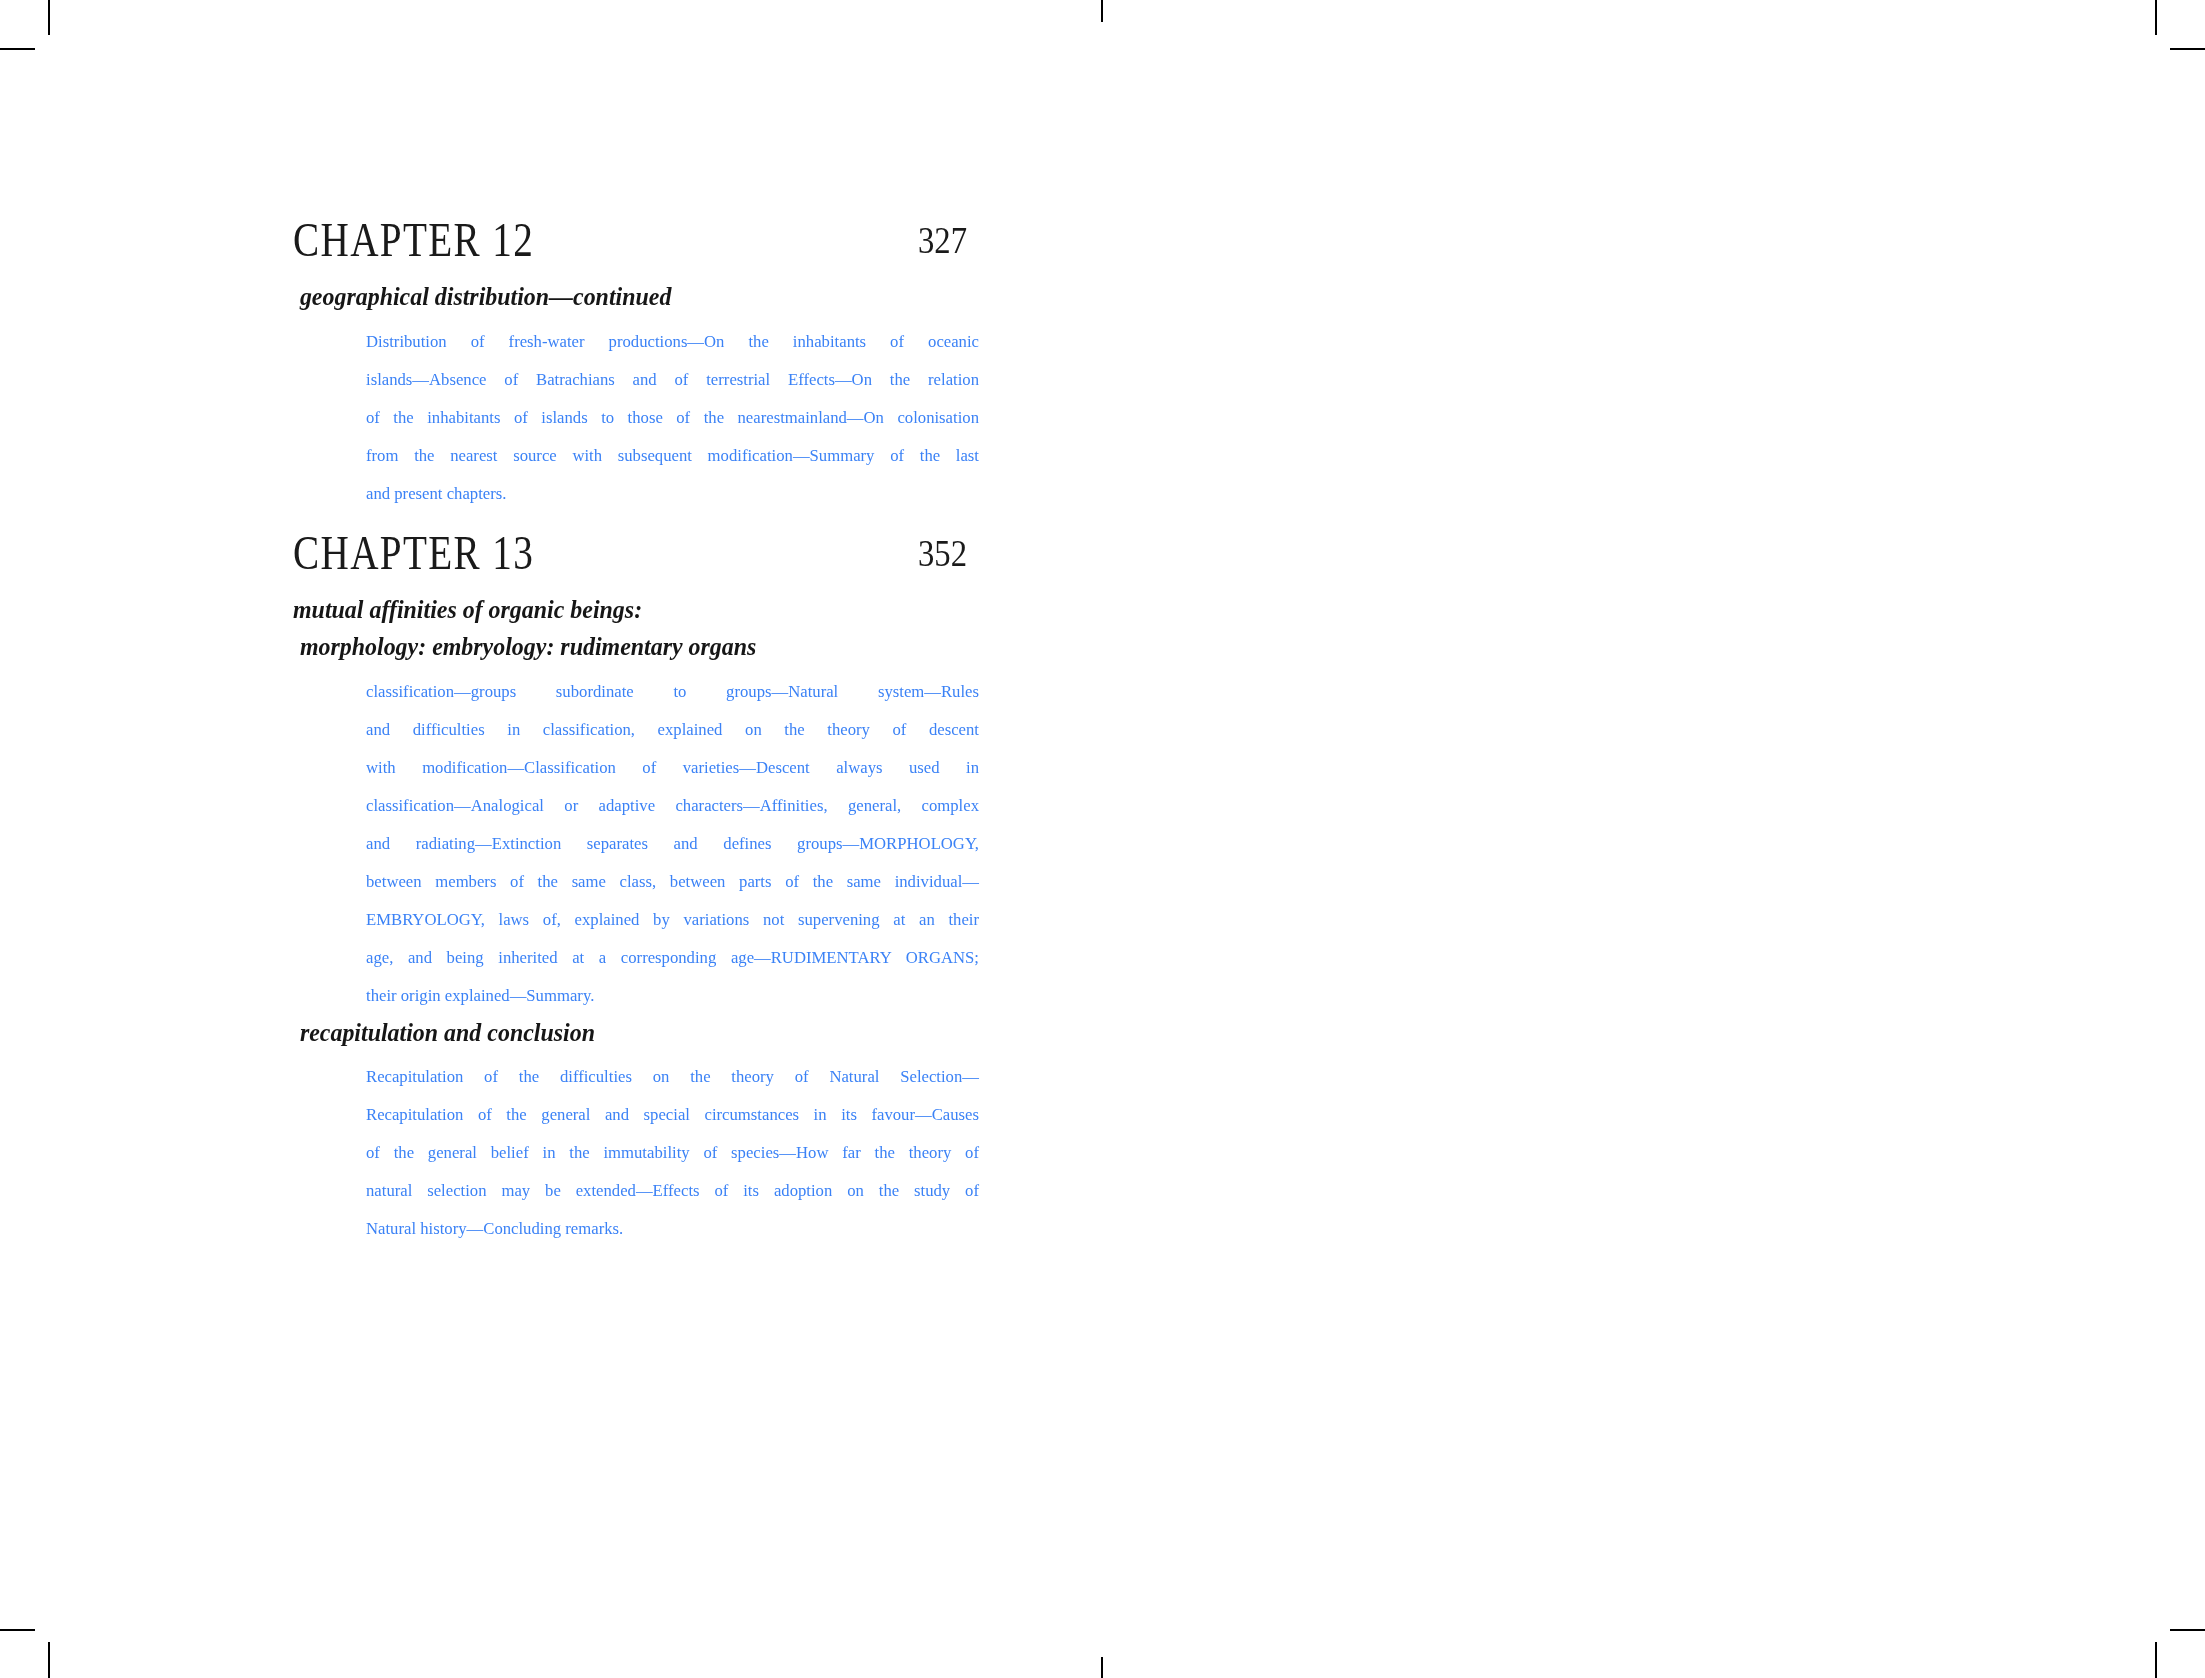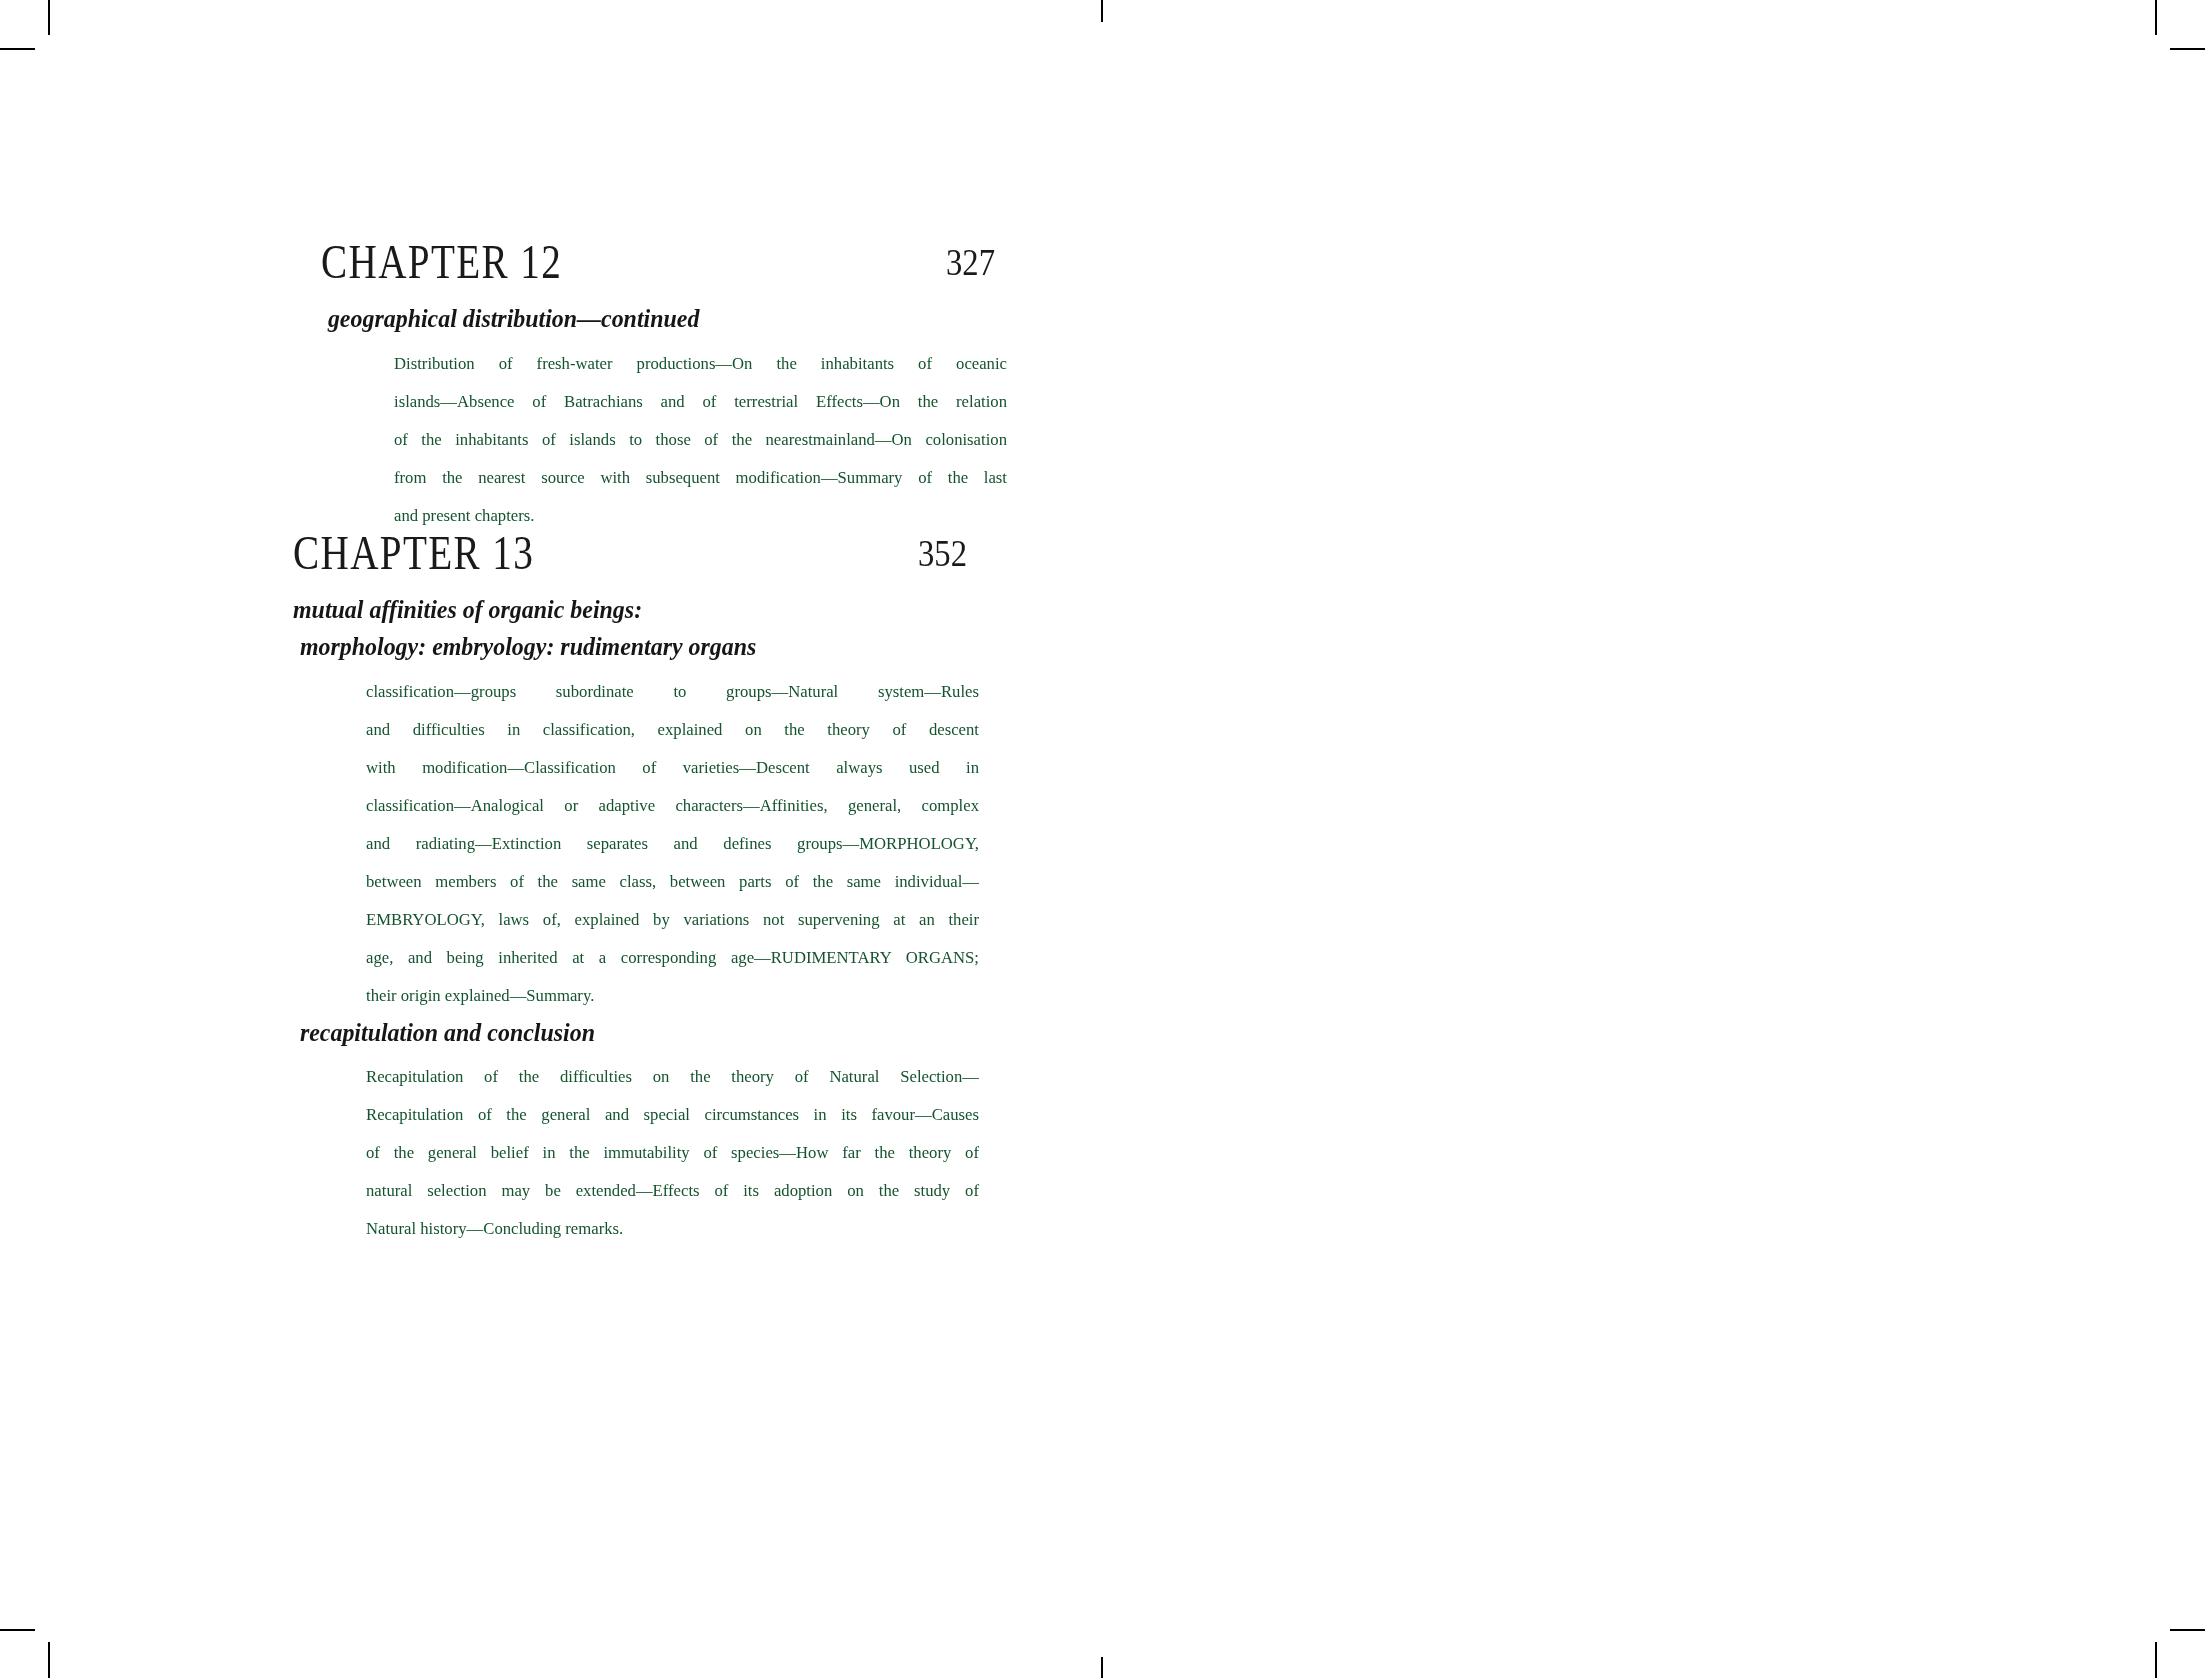--- a/index.html
+++ b/index.html
@@ -34,21 +34,21 @@
   .crop-bm-v { left: 1101px; top: 1657px;  height: 22px; }
   .crop-br-h { top: 1629px;  left: 2170px; width: 35px;  }
   .crop-br-v { left: 2155px; top: 1642px;  height: 36px; }
 
   
   .chapter {
     position: absolute;
     left: 293px;
     width: 686px;
   }
-  #ch12 { top: 236px; margin-left: 28px; }
+  #ch12 { top: 214px; }
   #ch13 { top: 527px; }
   #ch14 { top: 1009px; }
 
   .head-row {
     position: relative;
     height: 52px;
   }
   .chapter-heading {
     margin: 0;
     font-weight: normal;
@@ -90,21 +90,21 @@
   .summary {
     margin-top: 8.4px;
     margin-left: 73px;
     width: 613px;
   }
   .summary-line {
     font-size: 16.7px;
     line-height: 38px;
     text-align: justify;
     text-align-last: justify;
-    color: #14532d;
+    color: #3b82f6;
   }
   .summary-line.last {
     text-align-last: left;
   }
 
   
   #ch14 .subtitle { margin-top: 5px; }
   #ch14 .summary  { margin-top: 6.7px; }
 </style>
 </head>

